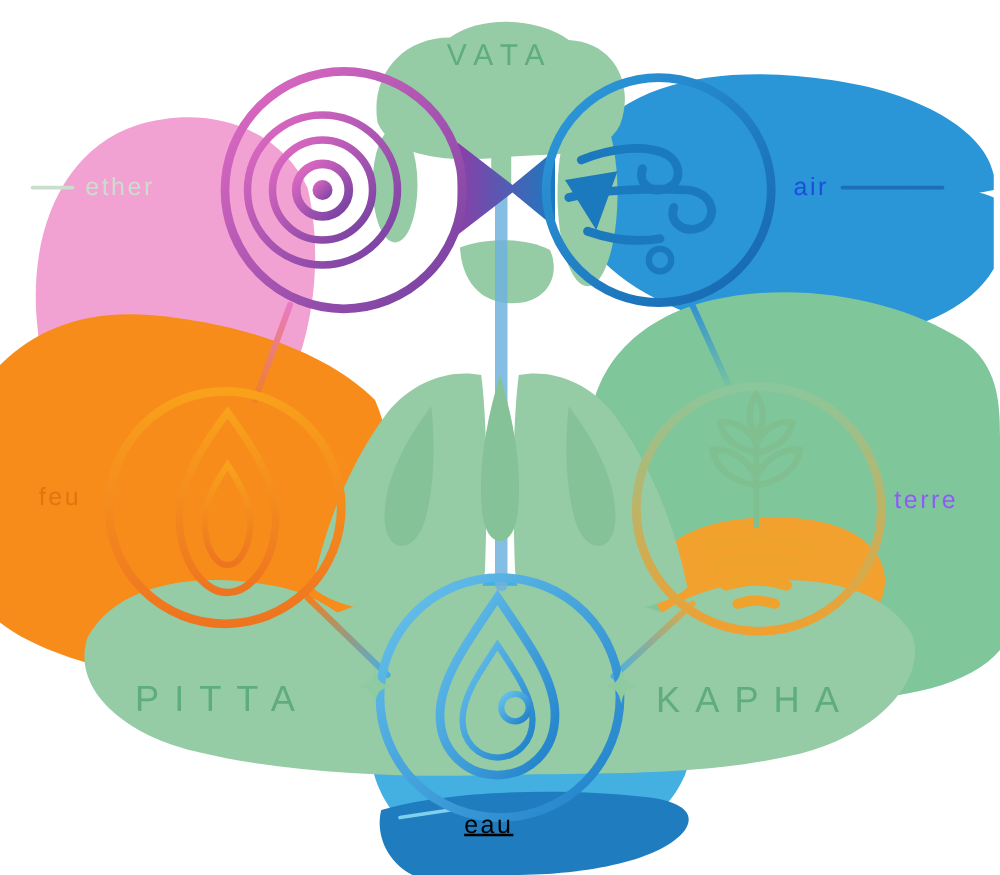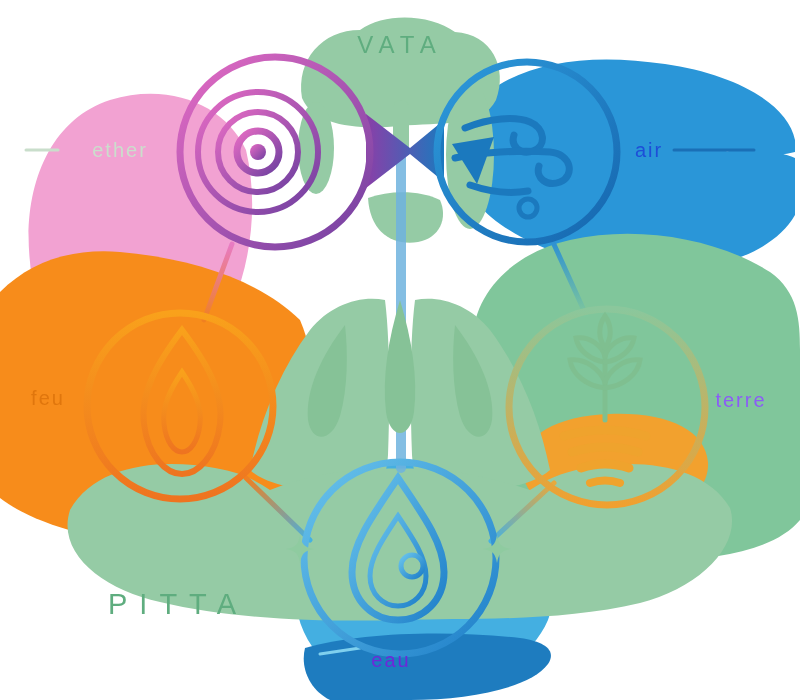--- a/index.html
+++ b/index.html
@@ -14,21 +14,21 @@
   }
   .dosha{
     font-size:29px;letter-spacing:12px;font-weight:400;color:#5FAD7F;
   }
   .dosha-top{font-size:24px;letter-spacing:7px;}
   .element-label{font-size:20px;font-weight:400;letter-spacing:2px;}
   .lbl-ether{color:#CBDECC;}
   .lbl-air{color:#1d4ed8;}
   .lbl-feu{color:#E0760D;}
   .lbl-terre{color:#8b5cf6;}
-  .lbl-eau{color:#6d28d9;}
+  .lbl-eau{color:#000000;text-decoration:underline;}
 </style>
 </head>
 <body>
 
 <div class="stage">
 
   <svg width="800" height="700" viewBox="0 0 800 700">
     <defs>
       <linearGradient id="gEther" x1="0" y1="0" x2="1" y2="1">
         <stop offset="0" stop-color="#E66CC4"></stop>
@@ -175,21 +175,22 @@
       </g>
     </g>
 
     <g fill="#8FCBA0">
       <path transform="translate(300,549)" d="M0,-14 C2,-4 4,-2 14,0 C4,2 2,4 0,14 C-2,4 -4,2 -14,0 C-4,-2 -2,-4 0,-14 Z"></path>
       <path transform="translate(497,549)" d="M0,-14 C2,-4 4,-2 14,0 C4,2 2,4 0,14 C-2,4 -4,2 -14,0 C-4,-2 -2,-4 0,-14 Z"></path>
     </g>
   </svg>
 
   <div class="label dosha dosha-top" style="left:400px;top:45px;">VATA</div>
-  <div class="label dosha" style="left:178px;top:560px;margin-top:44px;">PITTA</div>
+  <div class="label dosha" style="left:178px;top:560px;">PITTA</div>
+  <div class="label dosha" style="left:604px;top:561px;">KAPHA</div>
 
-  <div class="label element-label lbl-ether" style="left:120px;top:150px;text-align:center;">ether</div>
+  <div class="label element-label lbl-ether" style="left:96px;top:150px;text-align:center;">ether</div>
   <div class="label element-label lbl-air" style="left:649px;top:150px;">air</div>
   <div class="label element-label lbl-feu" style="left:48px;top:398px;">feu</div>
   <div class="label element-label lbl-terre" style="left:741px;top:400px;">terre</div>
   <div class="label element-label lbl-eau" style="left:391px;top:660px;">eau</div>
 
 </div>
 
 </body></html>

